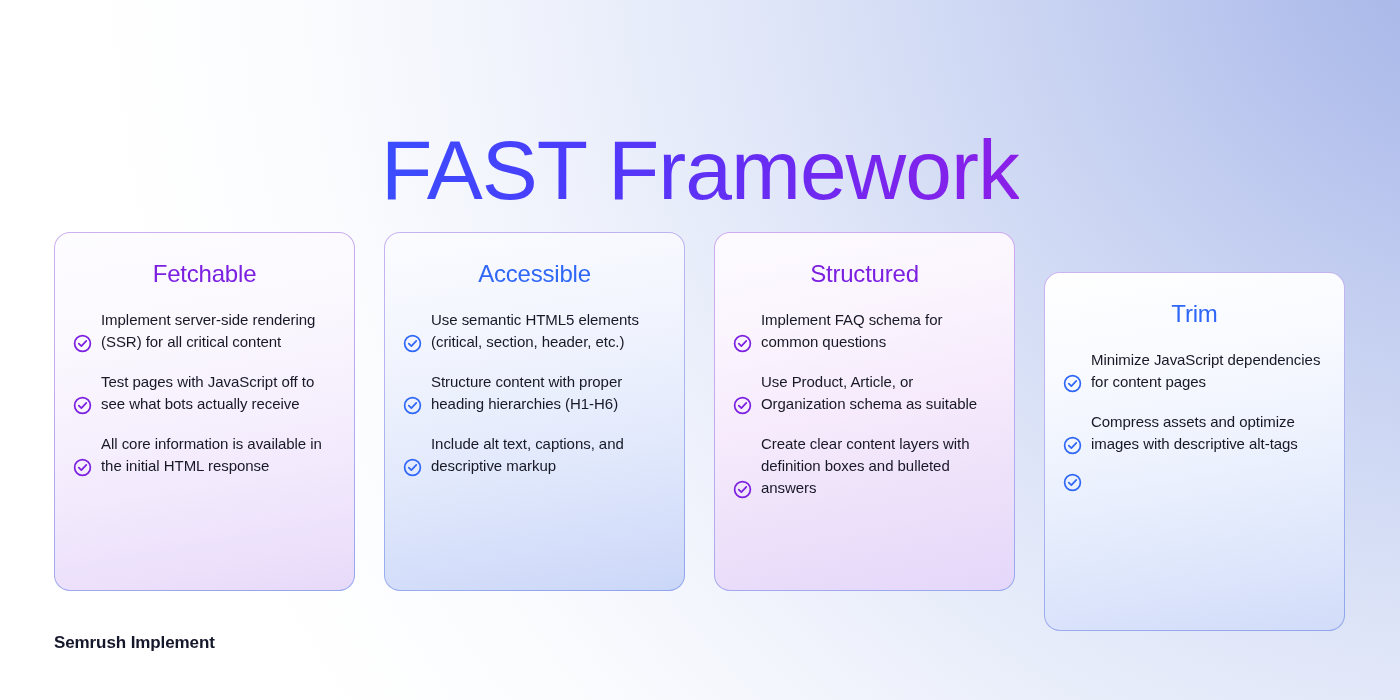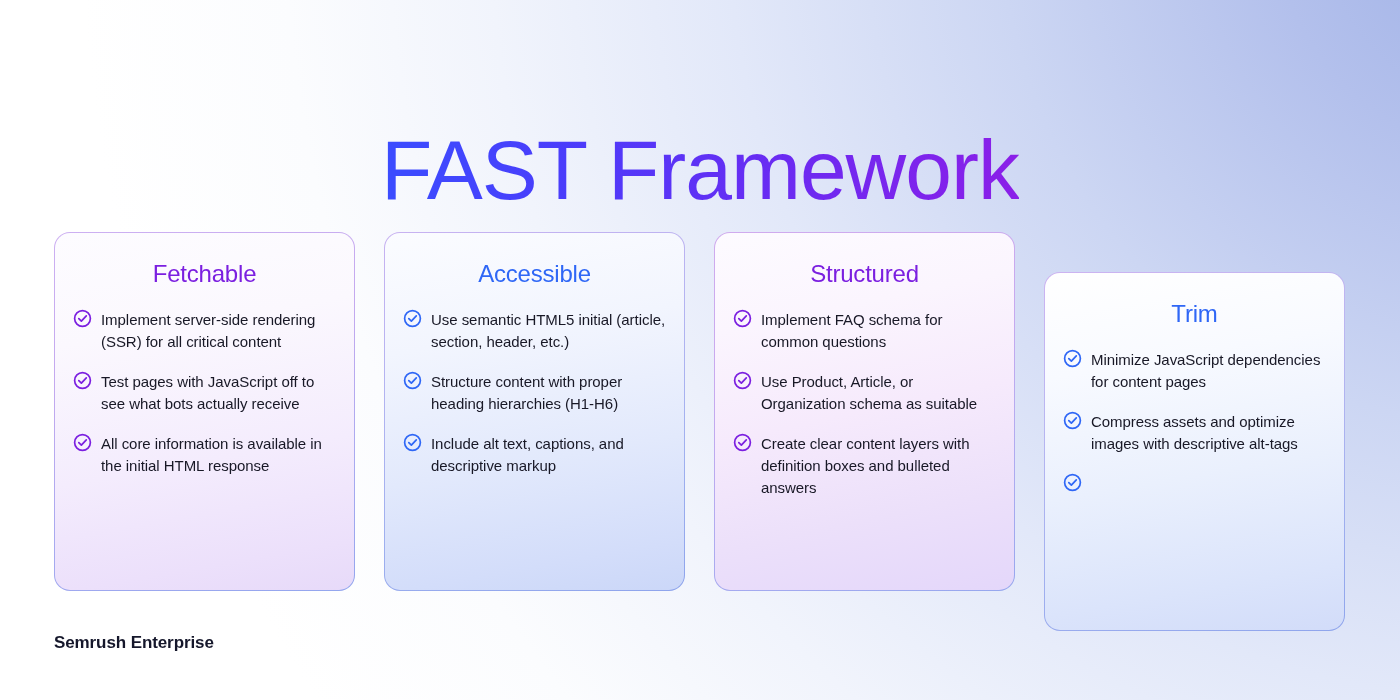--- a/index.html
+++ b/index.html
@@ -99,21 +99,21 @@
   .t-blue   { color: #2f67f6; }
 
   .items {
     display: flex;
     flex-direction: column;
     gap: 18px;
   }
 
   .item {
     display: flex;
-    align-items: flex-start;
+    align-items: flex-end;
     gap: 9px;
   }
 
   .check-icon {
     flex: 0 0 auto;
     width: 19px;
     height: 19px;
     display: block;
   }
 
@@ -175,21 +175,21 @@
     </div>
 
     <div class="card c-blue">
       <div class="card-title t-blue">Accessible</div>
       <div class="items">
         <div class="item">
           <svg class="check-icon" viewBox="0 0 20 20">
             <circle cx="10" cy="10" r="8.3" fill="none" stroke="#2f67f6" stroke-width="1.8"></circle>
             <path d="M6.1 10.2 L8.8 12.8 L14 7.3" fill="none" stroke="#2f67f6" stroke-width="1.8" stroke-linecap="round" stroke-linejoin="round"></path>
           </svg>
-          <div class="item-text">Use semantic HTML5 initial (article, section, header, etc.)</div>
+          <div class="item-text">Use semantic HTML5 elements (critical, section, header, etc.)</div>
         </div>
         <div class="item">
           <svg class="check-icon" viewBox="0 0 20 20">
             <circle cx="10" cy="10" r="8.3" fill="none" stroke="#2f67f6" stroke-width="1.8"></circle>
             <path d="M6.1 10.2 L8.8 12.8 L14 7.3" fill="none" stroke="#2f67f6" stroke-width="1.8" stroke-linecap="round" stroke-linejoin="round"></path>
           </svg>
           <div class="item-text">Structure content with proper heading hierarchies (H1-H6)</div>
         </div>
         <div class="item">
           <svg class="check-icon" viewBox="0 0 20 20">
@@ -249,15 +249,15 @@
           <svg class="check-icon" viewBox="0 0 20 20">
             <circle cx="10" cy="10" r="8.3" fill="none" stroke="#2f67f6" stroke-width="1.8"></circle>
             <path d="M6.1 10.2 L8.8 12.8 L14 7.3" fill="none" stroke="#2f67f6" stroke-width="1.8" stroke-linecap="round" stroke-linejoin="round"></path>
           </svg>
         </div>
       </div>
     </div>
 
   </div>
 
-  <div class="footer">Semrush Enterprise</div>
+  <div class="footer">Semrush Implement</div>
 
 </div>
 
 </body></html>

